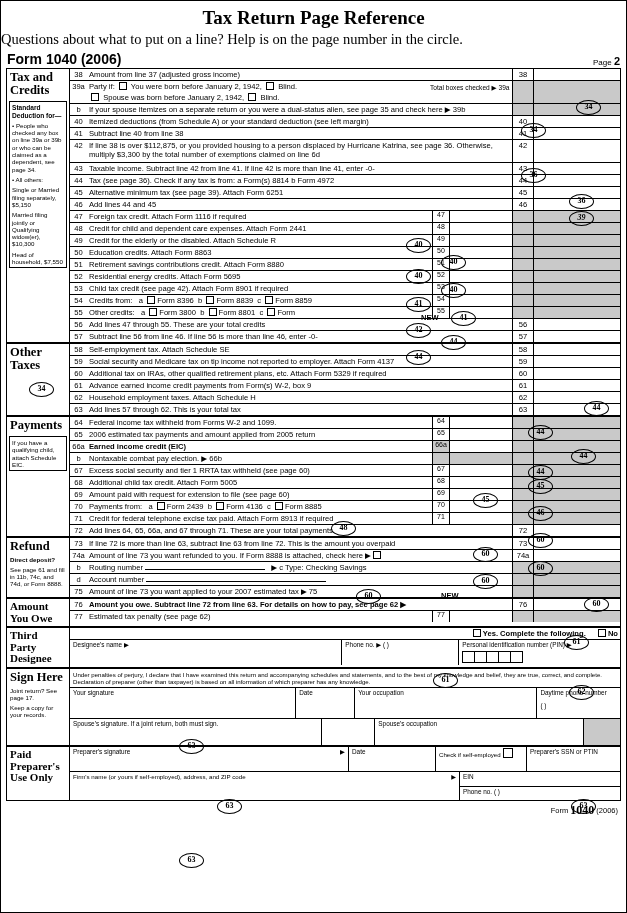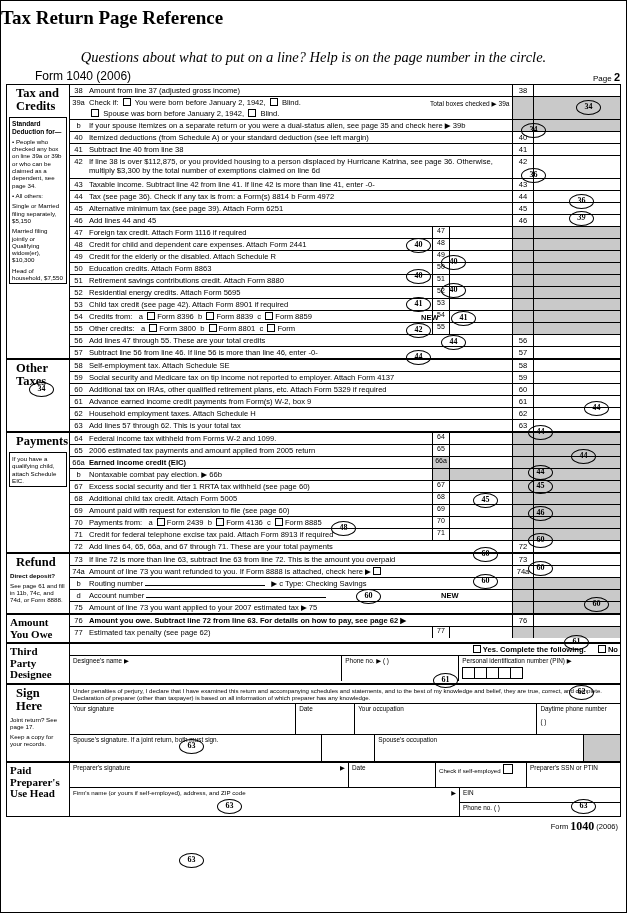--- a/index.html
+++ b/index.html
@@ -1,35 +1,35 @@
 <!DOCTYPE html>
 <html><head>
 <meta charset="utf-8">
 <style>
   html,body{margin:0;padding:0;background:#9a9a9a;}
   body{font-family:"Liberation Sans",sans-serif;}
   .page{position:relative;width:627px;height:913px;background:#ffffff;border:1px solid #000;box-sizing:border-box;overflow:hidden;}
-  .ttl{font-family:"Liberation Serif",serif;font-weight:bold;font-size:19px;margin-top:6px;}
-  .sub{text-align:center;font-family:"Liberation Serif",serif;font-style:italic;font-size:14.5px;margin-top:20px;}
+  .ttl{text-align:center;font-family:"Liberation Serif",serif;font-weight:bold;font-size:19px;margin-top:6px;}
+  .sub{font-family:"Liberation Serif",serif;font-size:14.5px;margin-top:2px;}
   .hdrline{display:flex;justify-content:space-between;align-items:flex-end;font-size:8px;padding:3px 6px 1px 6px;}
-  .hdrline .l{font-weight:normal;font-size:12px;margin-left:28px;}
+  .hdrline .l{font-weight:bold;font-size:14px;}
   .hdrline .r{font-size:8px;}
   .hdrline .r b{font-size:11px;}
   .form{position:relative;margin:0 5px;border:1.3px solid #000;border-bottom:none;}
   
   .row{display:flex;align-items:stretch;border-bottom:.7px solid #000;position:relative;min-height:11px;}
   .row.nb{border-bottom:none;}
   .lab{width:62px;flex:0 0 62px;border-right:1.3px solid #000;position:relative;}
   .num{width:17px;flex:0 0 17px;text-align:center;font-size:7.6px;padding-top:1px;border-right:0;}
   .desc{flex:1 1 auto;font-size:7.6px;padding:1px 2px 0 2px;position:relative;white-space:nowrap;overflow:hidden;}
   .amtnum{width:20px;flex:0 0 20px;border-left:1.3px solid #000;text-align:center;font-size:7.6px;padding-top:1px;}
   .amt{width:86px;flex:0 0 86px;border-left:.7px solid #000;background:#fff;}
   .amt.sh{background:#c9c9c9;}
   .grey{background:#c9c9c9;}
-  .sect{font-family:"Liberation Serif",serif;font-weight:bold;font-size:12.5px;padding:2px 3px;line-height:1.05;margin-left:6px;}
+  .sect{font-family:"Liberation Serif",serif;font-weight:bold;font-size:12.5px;padding:2px 3px;line-height:1.05;}
   .sectsm{font-family:"Liberation Serif",serif;font-weight:bold;font-size:11px;padding:2px 3px;line-height:1.05;}
   .boxnote{border:1px solid #000;margin:2px;padding:2px;font-size:6.2px;line-height:1.18;}
   .boxnote b{font-size:6.6px;}
   .tinytxt{font-size:6.2px;line-height:1.2;padding:1px 3px;}
   .ckbox{display:inline-block;width:6px;height:6px;border:.8px solid #000;vertical-align:-1px;margin:0 2px;}
   .ckbig{display:inline-block;width:8px;height:8px;border:.9px solid #000;vertical-align:-1px;margin:0 2px;}
   .circ{position:absolute;border:1.2px solid #000;border-radius:50%;font-size:8px;font-weight:bold;text-align:center;font-family:"Liberation Serif",serif;background:transparent;}
   .cw2{width:23px;height:13px;line-height:12px;}
   .newlbl{position:absolute;font-size:7.5px;font-weight:bold;font-family:"Liberation Sans",sans-serif;}
   .footer{display:flex;justify-content:flex-end;align-items:center;font-size:7.5px;padding:2px 8px 0 0;}
@@ -70,21 +70,21 @@
         <div class="row">
           <div class="num">38</div>
           <div class="desc">Amount from line 37 (adjusted gross income)</div>
           <div class="amtnum">38</div>
           <div class="amt"></div>
         </div>
 
         <div class="row" style="min-height:22px;">
           <div class="num">39a</div>
           <div class="desc">
-            <div><span>Check  if:</span>
+            <div><span>Party  if:</span>
               <span class="ckbox"></span>
               <span>You were born before January 2, 1942,</span>
               <span class="ckbox"></span>
               <span>Blind.</span>
             </div>
             <div style="margin-top:2px;">
               <span class="ckbox"></span>
               <span>Spouse was born before January 2, 1942,</span>
               <span class="ckbox"></span>
               <span>Blind.</span>
@@ -489,21 +489,21 @@
           <div style="flex:1 1 38%;border-right:.7px solid #000;font-size:6.4px;padding:1px 3px;"><span>Spouse's signature. If a joint return, both must sign.</span></div>
           <div style="flex:0 0 52px;border-right:.7px solid #000;"></div>
           <div style="flex:1 1 30%;border-right:.7px solid #000;font-size:6.4px;padding:1px 3px;"><span>Spouse's occupation</span></div>
           <div style="flex:1 1 auto;background:#c9c9c9;"></div>
         </div>
       </div>
     </div>
 
     <div class="row nb" style="border-top:1.3px solid #000;border-bottom:1.3px solid #000;">
       <div class="lab">
-        <div class="sectsm">Paid Preparer's Use Head</div>
+        <div class="sectsm">Paid Preparer's Use Only</div>
       </div>
       <div style="flex:1 1 auto;">
         <div class="row" style="min-height:24px;">
           <div style="flex:1 1 46%;border-right:.7px solid #000;font-size:6.4px;padding:1px 3px;"><span>Preparer's signature</span><span style="float:right;">▶</span></div>
           <div style="flex:0 0 80px;border-right:.7px solid #000;font-size:6.4px;padding:1px 3px;"><span>Date</span></div>
           <div style="flex:0 0 84px;border-right:.7px solid #000;font-size:6.1px;padding:1px 3px;line-height:1.15;white-space:normal;">
             <span>Check if self-employed</span><span class="ckbig"></span>
           </div>
           <div style="flex:1 1 auto;font-size:6.4px;padding:1px 3px;"><span>Preparer's SSN or PTIN</span></div>
         </div>

